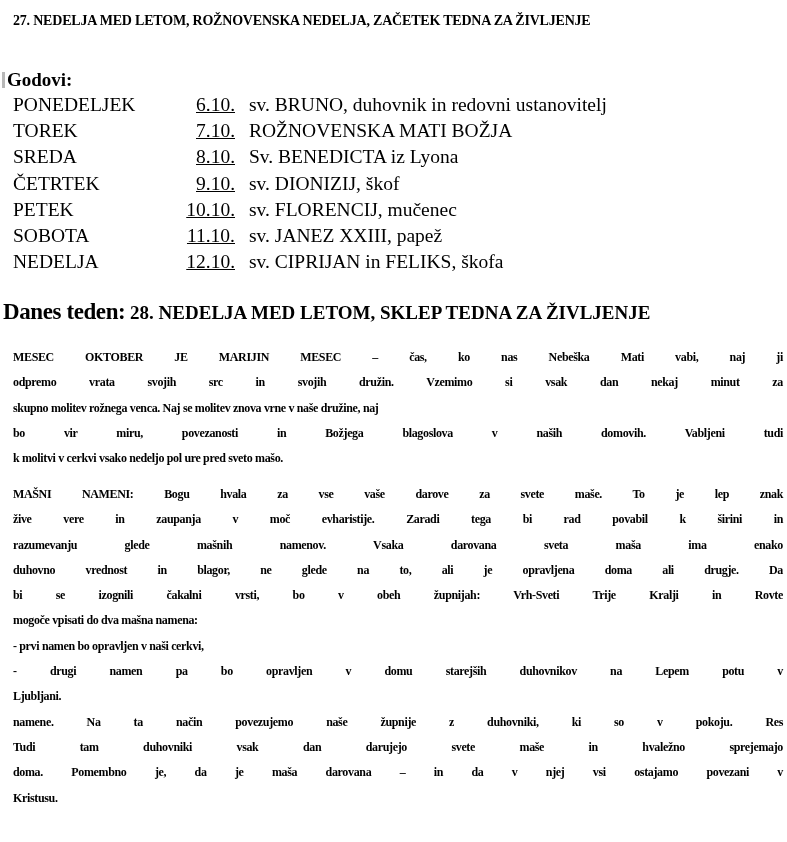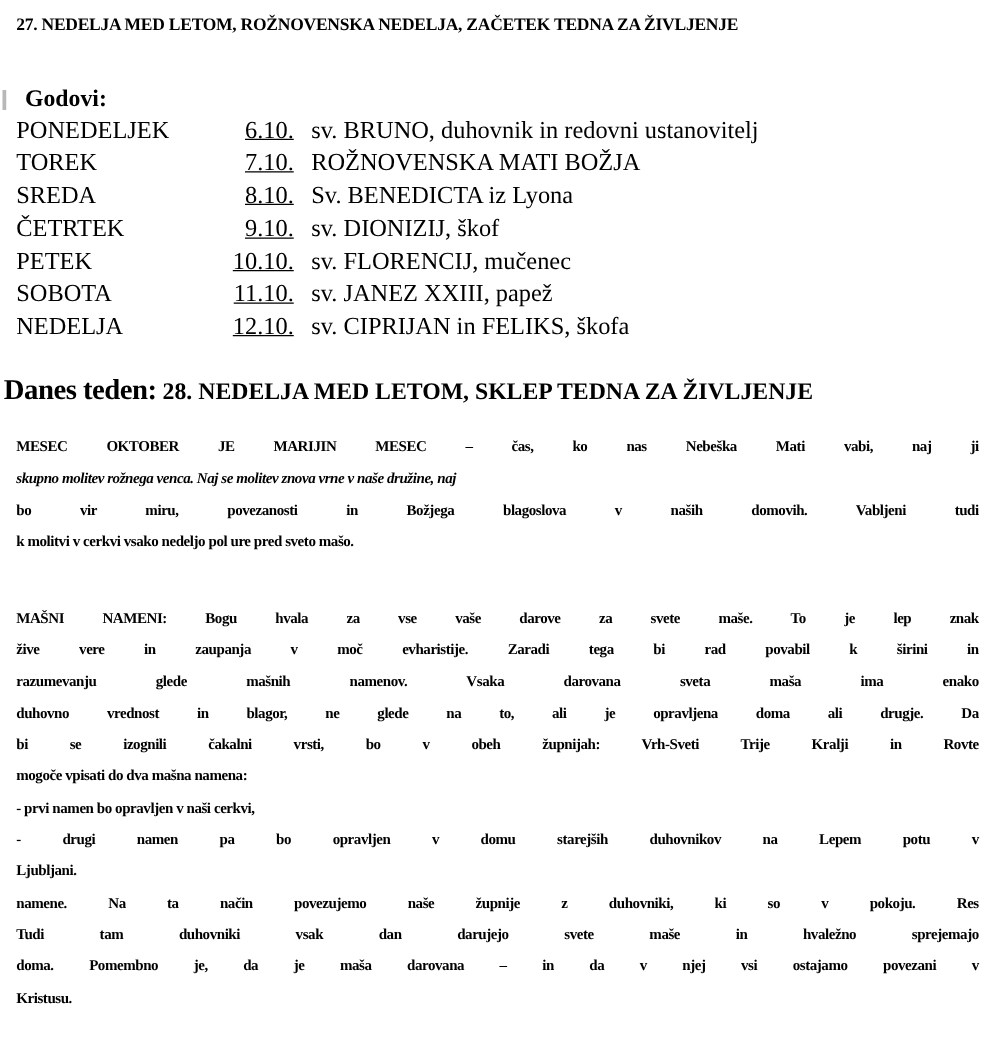--- a/index.html
+++ b/index.html
@@ -8,21 +8,21 @@
     font-family: "Liberation Serif", "DejaVu Serif", serif; color: #000;
   }
   .title {
     position: absolute; left: 13px; top: 8px; width: 770px;
     font-weight: bold; font-size: 14px; line-height: 26px; letter-spacing: -0.2px;
   }
   .godovi-marker {
     position: absolute; left: 2px; top: 72px; width: 3px; height: 16px; background: #b8b8b8;
   }
   .godovi-head {
-    position: absolute; left: 20px; top: 68px; font-weight: bold; font-size: 19px; line-height: 24px;
+    position: absolute; left: 7px; top: 68px; font-weight: bold; font-size: 19px; line-height: 24px;
   }
   .feasts { position: absolute; left: 13px; top: 92px; font-size: 19.5px; line-height: 26.2px; }
   .feast-row { position: relative; height: 26.2px; white-space: nowrap; }
   .feast-day { position: absolute; left: 0; }
   .feast-date { position: absolute; left: 140px; width: 82px; text-align: right; text-decoration: underline; }
   .feast-saint { position: absolute; left: 236px; }
   .week-line {
     position: absolute; left: 3px; top: 300px; font-weight: bold; font-size: 19px; line-height: 24px;
     white-space: nowrap;
   }
@@ -81,21 +81,22 @@
     <span class="feast-saint">sv. CIPRIJAN in FELIKS, škofa</span>
   </div>
 </div>
 
 <div class="week-line">
   <span class="lbl">Danes teden:</span><span> 28. NEDELJA MED LETOM, SKLEP TEDNA ZA ŽIVLJENJE</span>
 </div>
 
 <div class="para p1">
   <span class="just">MESEC OKTOBER JE MARIJIN MESEC – čas, ko nas Nebeška Mati vabi, naj ji</span>
-  <span class="just" style="text-align-last:left;font-style:italic;">skupno molitev rožnega venca. Naj se molitev znova vrne v naše družine, naj</span>
+  <span class="just">odpremo vrata svojih src in svojih družin. Vzemimo si vsak dan nekaj minut za</span>
+  <span class="just" style="text-align-last:left;">skupno molitev rožnega venca. Naj se molitev znova vrne v naše družine, naj</span>
   <span class="just">bo vir miru, povezanosti in Božjega blagoslova v naših domovih. Vabljeni tudi</span>
   <span style="display:block;">k molitvi v cerkvi vsako nedeljo pol ure pred sveto mašo.</span>
 </div>
 
 <div class="para p2">
   <span class="just">MAŠNI NAMENI: Bogu hvala za vse vaše darove za svete maše. To je lep znak</span>
   <span class="just">žive vere in zaupanja v moč evharistije. Zaradi tega bi rad povabil k širini in</span>
   <span class="just">razumevanju glede mašnih namenov. Vsaka darovana sveta maša ima enako</span>
   <span class="just">duhovno vrednost in blagor, ne glede na to, ali je opravljena doma ali drugje. Da</span>
   <span class="just">bi se izognili čakalni vrsti, bo v obeh župnijah: Vrh-Sveti Trije Kralji in Rovte</span>

